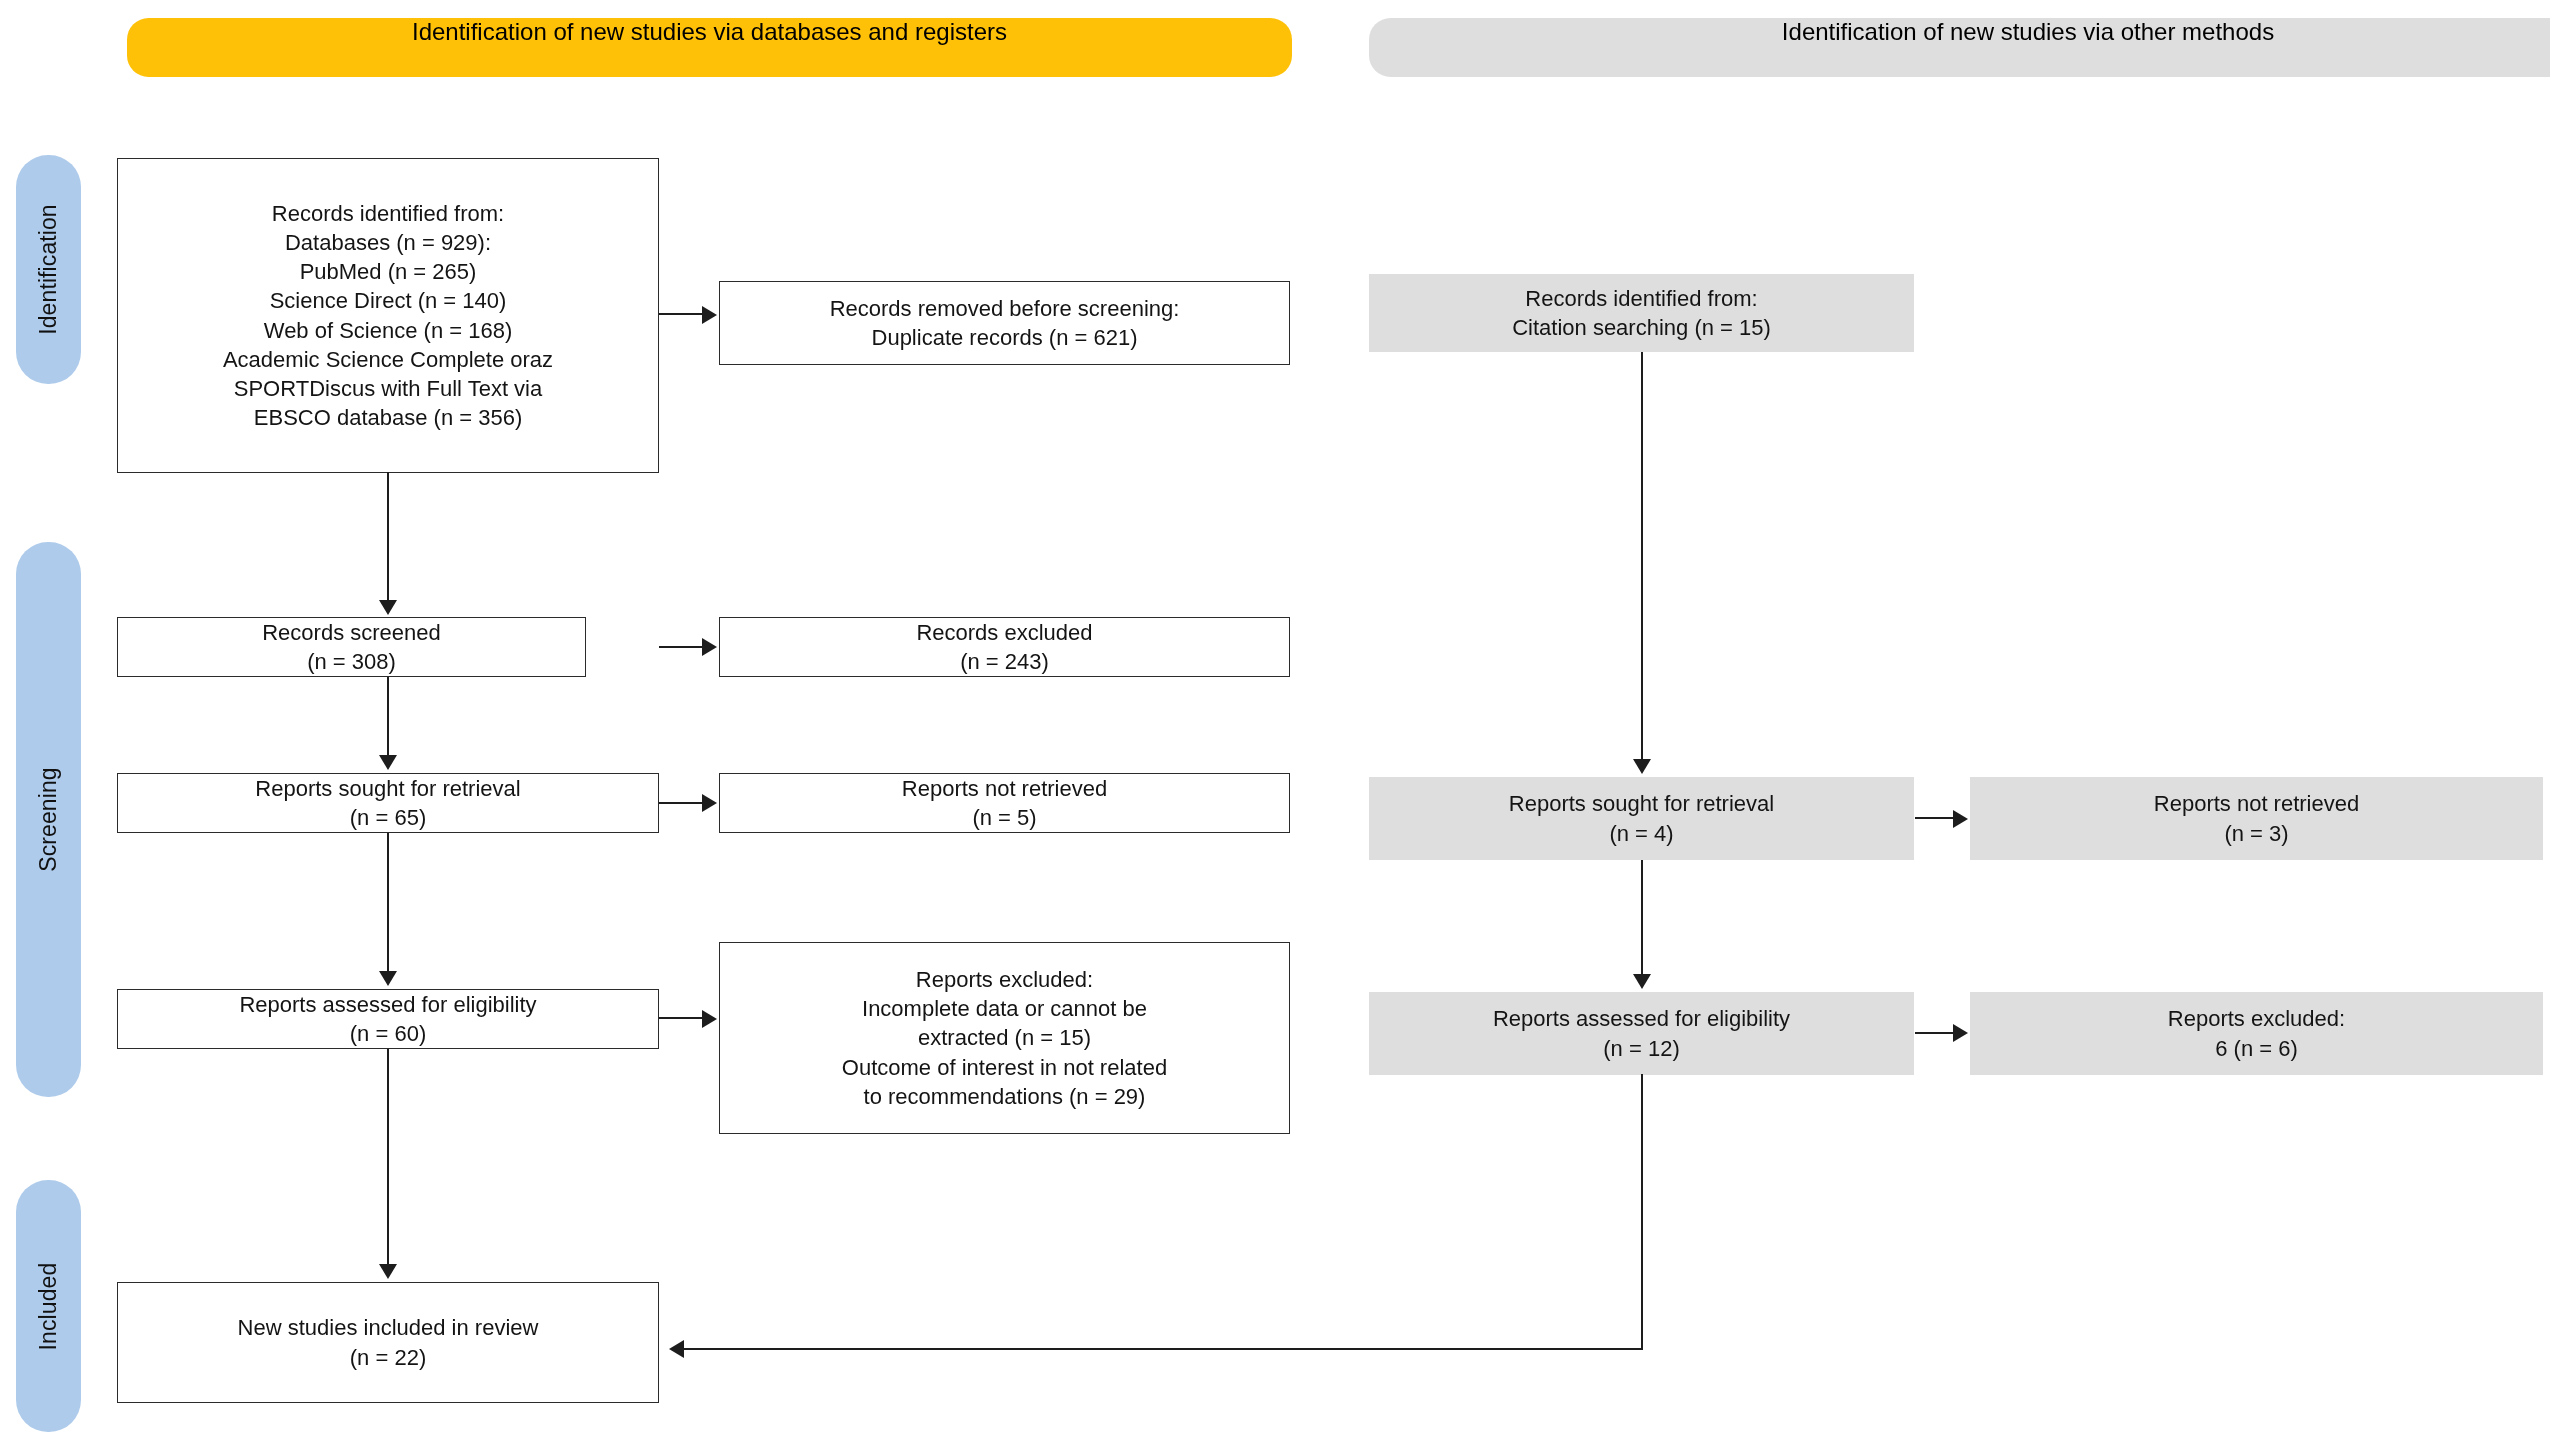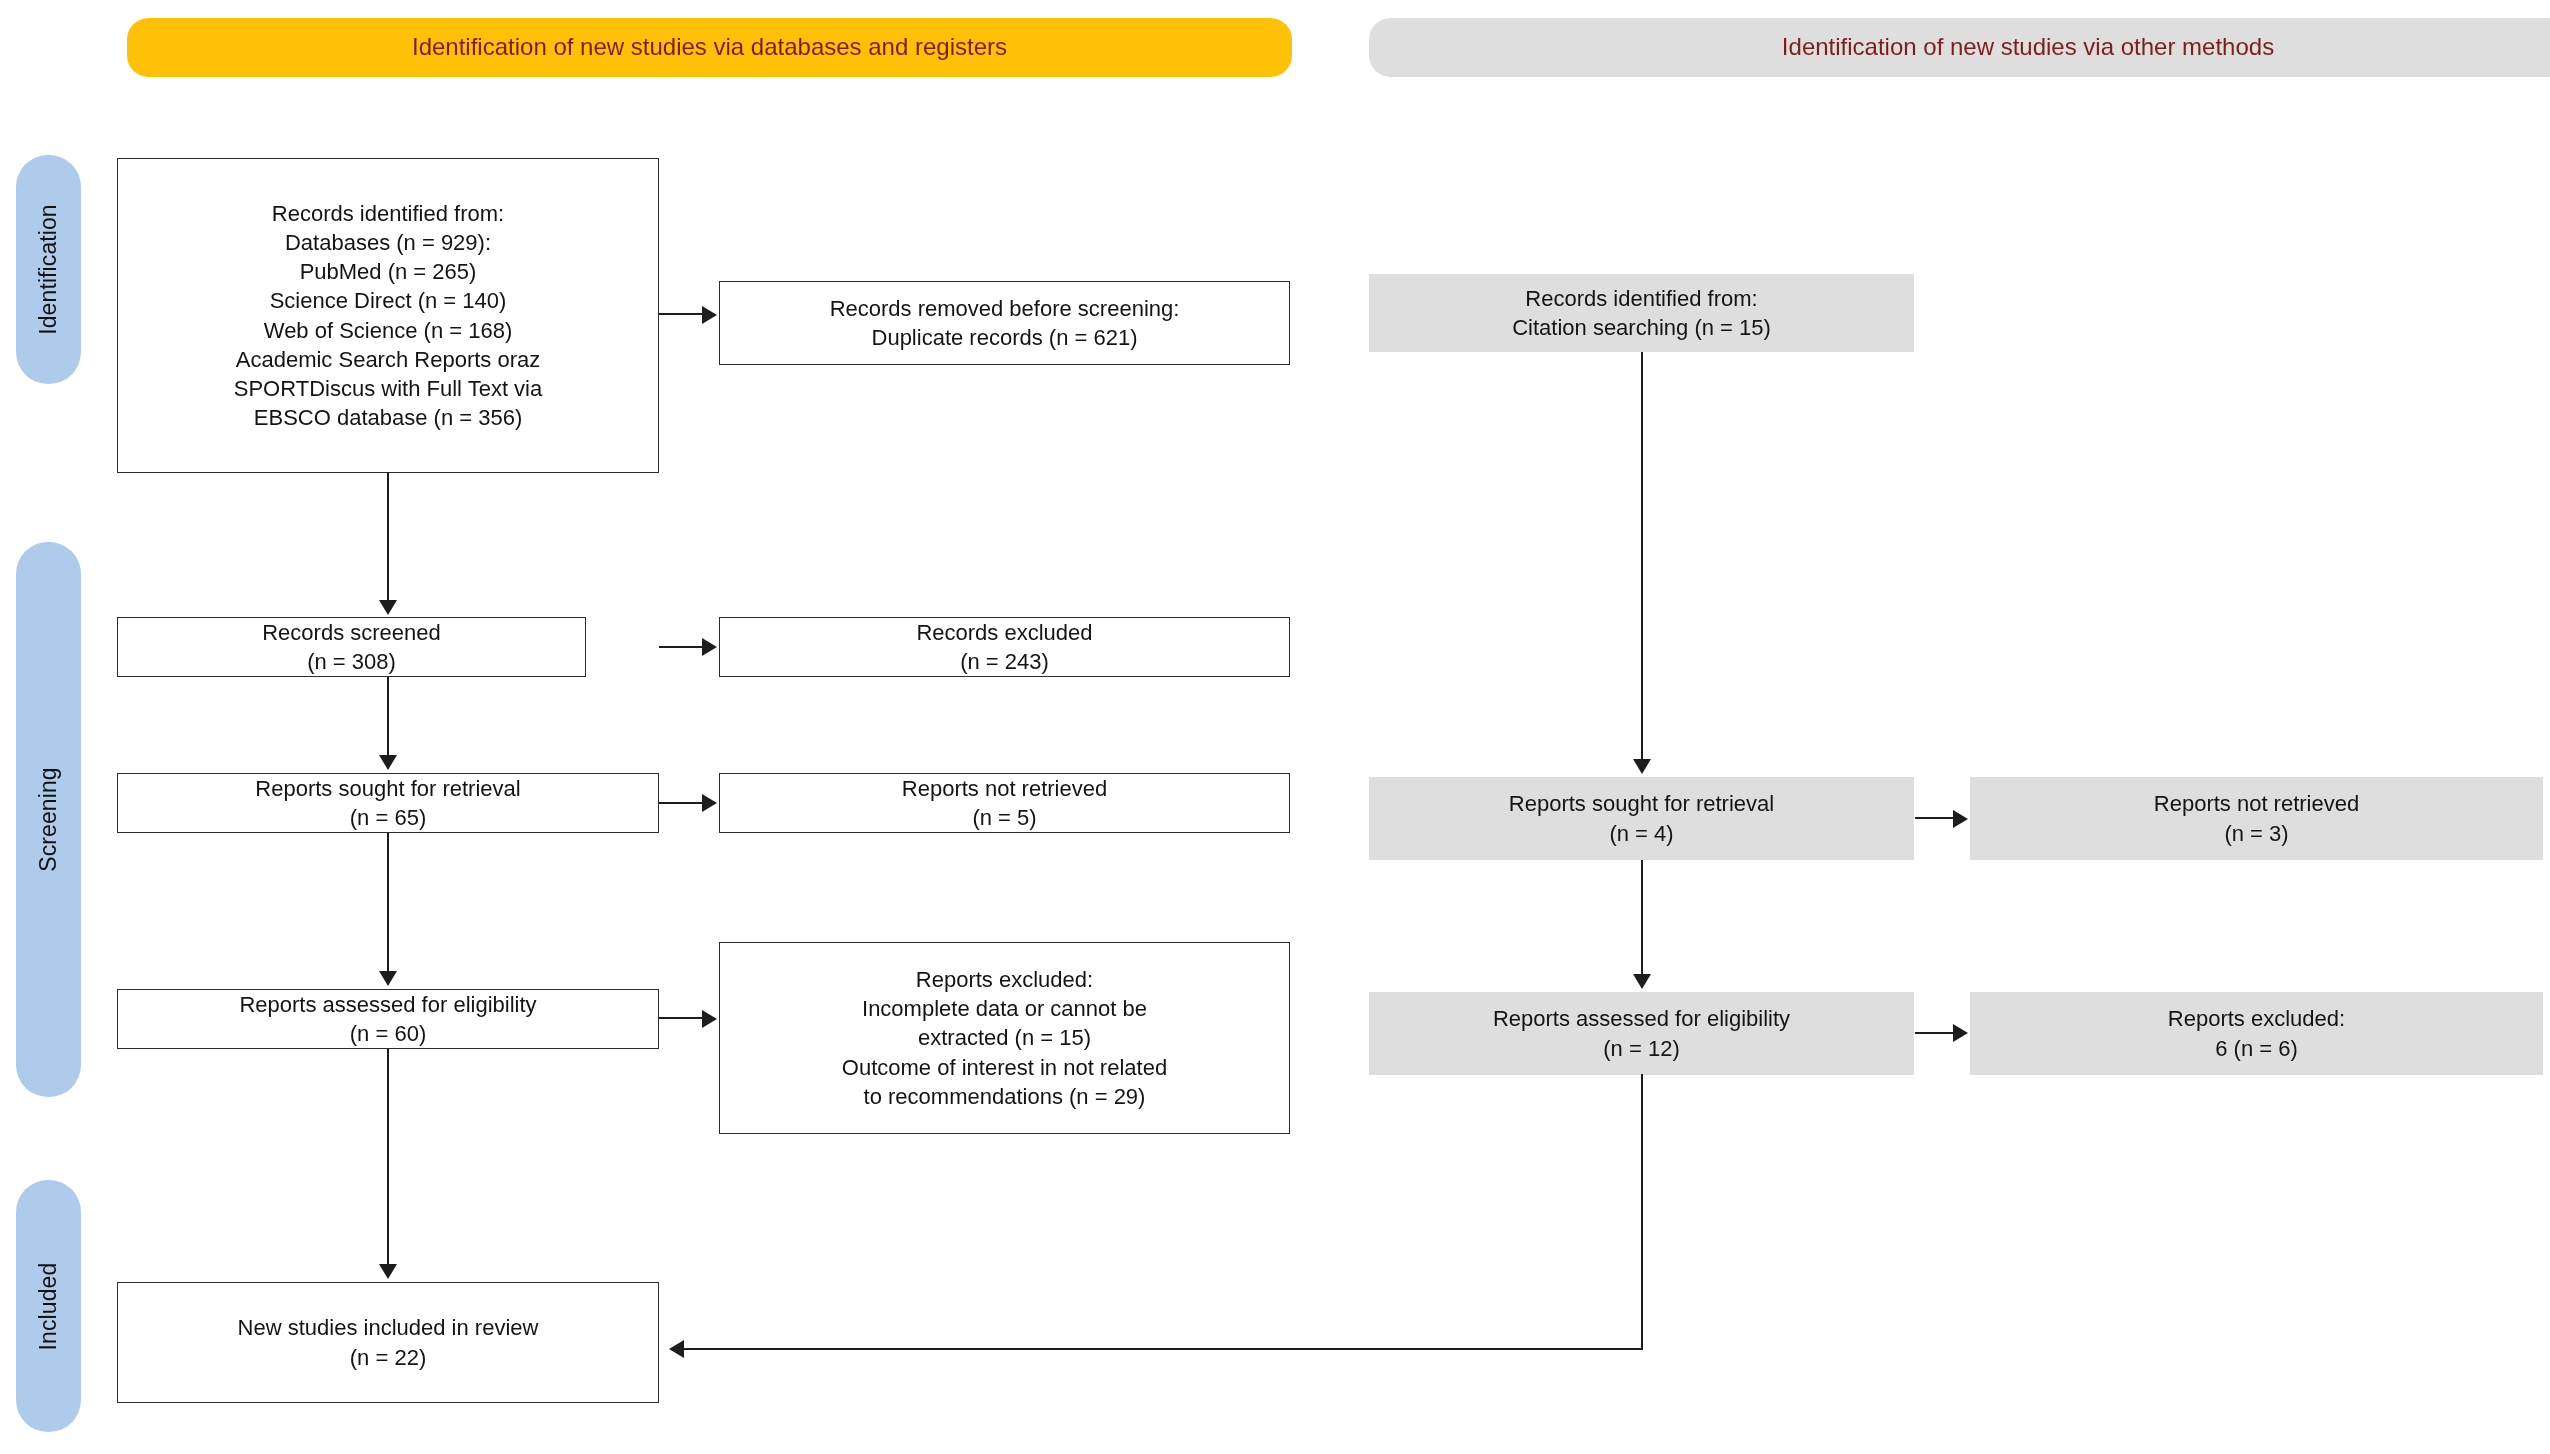--- a/index.html
+++ b/index.html
@@ -15,25 +15,24 @@
     width: 2550px;
     height: 1454px;
     background: #ffffff;
     overflow: hidden;
   }
 
   
   .banner {
     position: absolute;
     display: flex;
-    align-items: center;
     justify-content: center;
     border-radius: 21.6px;
     font-size: 24px;
-    color: #7f1d1d;
+    color: #000000;
     text-align: center;
     line-height: 1.2;
     padding: 0 18px;
     box-sizing: border-box;
   }
   .banner.yellow { background: #FFC107; }
   .banner.grey   { background: #DEDEDE; }
 
   
   .rail {
@@ -131,21 +130,21 @@
     <span>Included</span>
   </div>
 
   <div class="box white" style="left:117px; top:158px; width:542px; height:315px;">
     <div class="txt">
       <div>Records identified from:</div>
       <div>Databases (n = 929):</div>
       <div>PubMed (n = 265)</div>
       <div>Science Direct (n = 140)</div>
       <div>Web of Science (n = 168)</div>
-      <div>Academic Search Reports oraz</div>
+      <div>Academic Science Complete oraz</div>
       <div>SPORTDiscus with Full Text via</div>
       <div>EBSCO database (n = 356)</div>
     </div>
   </div>
 
   <div class="box white" style="left:719px; top:273px; width:571px; height:84px;margin-top:8px;">
     <div class="txt">
       <div>Records removed before screening:</div>
       <div>Duplicate records (n = 621)</div>
     </div>

